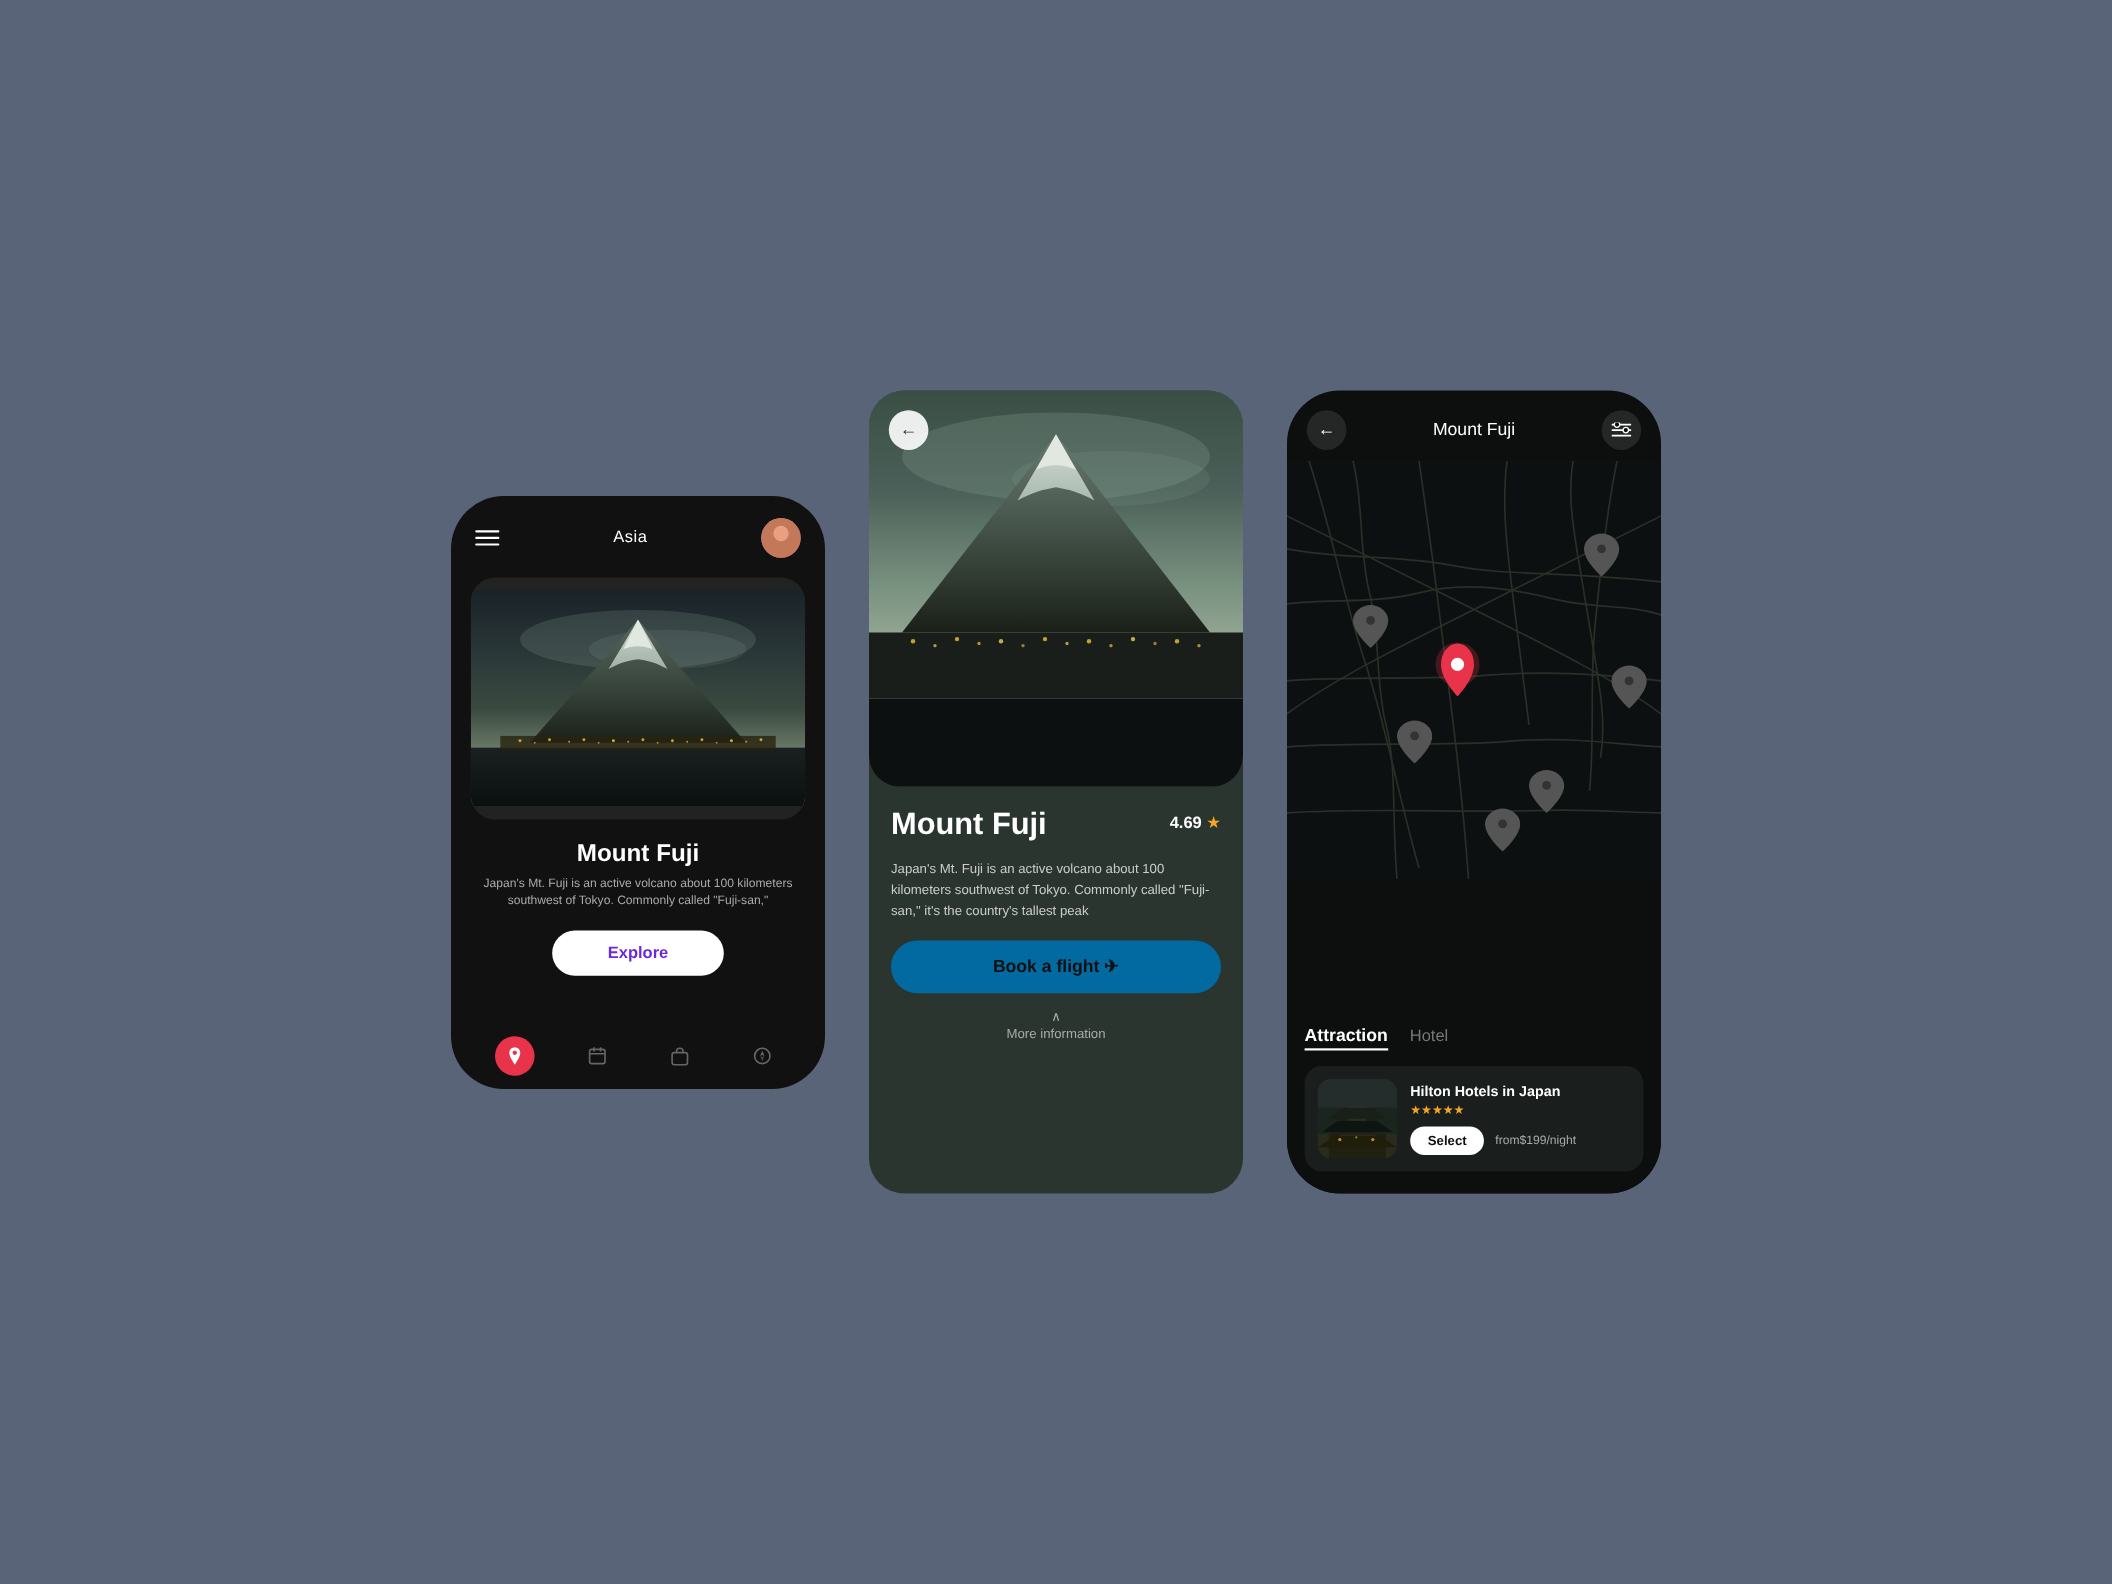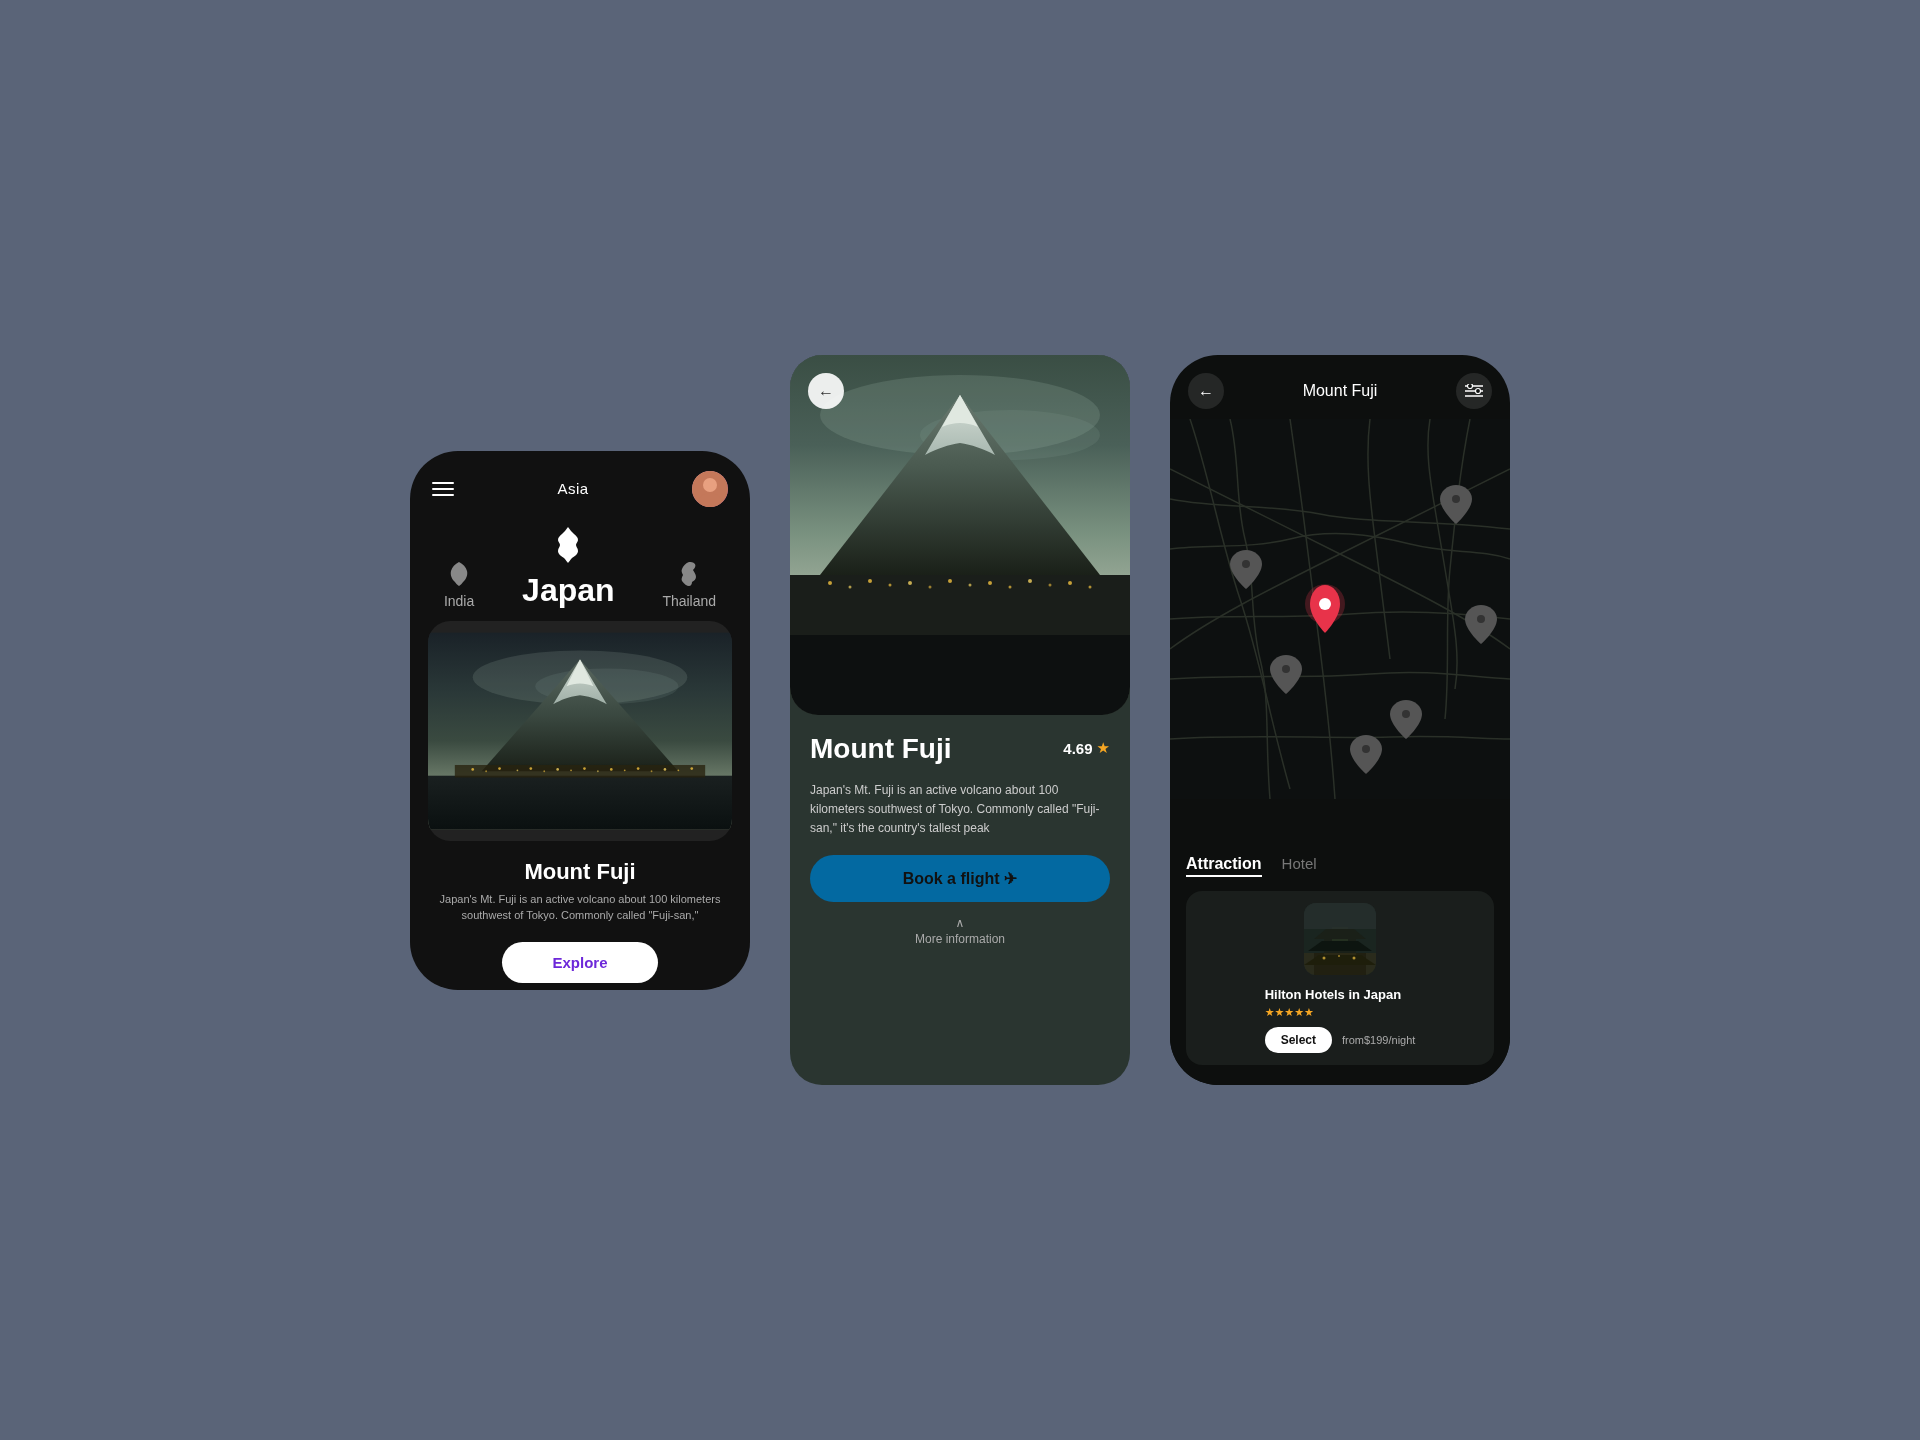--- a/index.html
+++ b/index.html
@@ -398,21 +398,20 @@
       font-weight: 400;
     }
 
     .hotel-card {
       background: #1a1e1c;
       border-radius: 16px;
       padding: 12px;
       display: flex;
       align-items: center;
       gap: 12px;
-      flex-direction: column;
     }
 
     .hotel-img {
       width: 72px;
       height: 72px;
       border-radius: 12px;
       overflow: hidden;
       background: linear-gradient(135deg, #2a3530, #1a2520);
       flex-shrink: 0;
       display: flex;
@@ -475,47 +474,20 @@
       <span class="header-title">Asia</span>
       <div class="avatar">
         <svg width="36" height="36" viewBox="0 0 36 36">
           <circle cx="18" cy="18" r="18" fill="#c4785a"></circle>
           <circle cx="18" cy="14" r="7" fill="#e8a080"></circle>
           <ellipse cx="18" cy="30" rx="11" ry="8" fill="#c4785a"></ellipse>
         </svg>
       </div>
     </div>
 
-    <div class="country-selector">
-      <div class="country-item inactive">
-        <span class="country-icon">
-          
-          <svg width="20" height="24" viewBox="0 0 20 24" fill="#888">
-              <path d="M10 0 C6 2 3 5 2 9 C1 13 3 17 5 19 C7 21 8 23 10 24 C12 23 13 21 15 19 C17 17 19 13 18 9 C17 5 14 2 10 0Z"></path>
-            </svg>
-        </span>
-        <span class="country-name">India</span>
-      </div>
-      <div class="country-item active">
-        <span class="country-icon">
-          <svg width="28" height="36" viewBox="0 0 28 36" fill="#fff">
-            <path d="M14 0 C16 3 18 5 20 7 C22 9 24 10 24 13 C24 15 22 16 22 18 C22 20 24 21 24 24 C24 27 21 29 18 31 C16 33 15 35 14 36 C13 35 12 33 10 31 C7 29 4 27 4 24 C4 21 6 20 6 18 C6 16 4 15 4 13 C4 10 6 9 8 7 C10 5 12 3 14 0Z"></path>
-          </svg>
-        </span>
-        <span class="country-name">Japan</span>
-      </div>
-      <div class="country-item inactive">
-        <span class="country-icon">
-          <svg width="20" height="24" viewBox="0 0 20 24" fill="#888">
-              <path d="M10 0 C7 1 4 4 3 7 C2 9 3 11 4 13 C3 15 2 17 3 19 C5 22 8 24 10 24 C12 24 13 22 13 20 C15 19 17 17 17 15 C17 12 15 10 14 8 C16 6 17 4 16 2 C14 0 12 0 10 0Z"></path>
-            </svg>
-        </span>
-        <span class="country-name">Thailand</span>
-      </div>
-    </div>
 
     <div class="main-image-card">
       <svg class="mountain-svg" viewBox="0 0 340 220" xmlns="http://www.w3.org/2000/svg">
 
         <defs>
           <linearGradient id="skyGrad1" x1="0" y1="0" x2="0" y2="1">
             <stop offset="0%" stop-color="#1a2228"></stop>
             <stop offset="30%" stop-color="#2a3838"></stop>
             <stop offset="55%" stop-color="#3a4a40"></stop>
             <stop offset="70%" stop-color="#607060"></stop>

